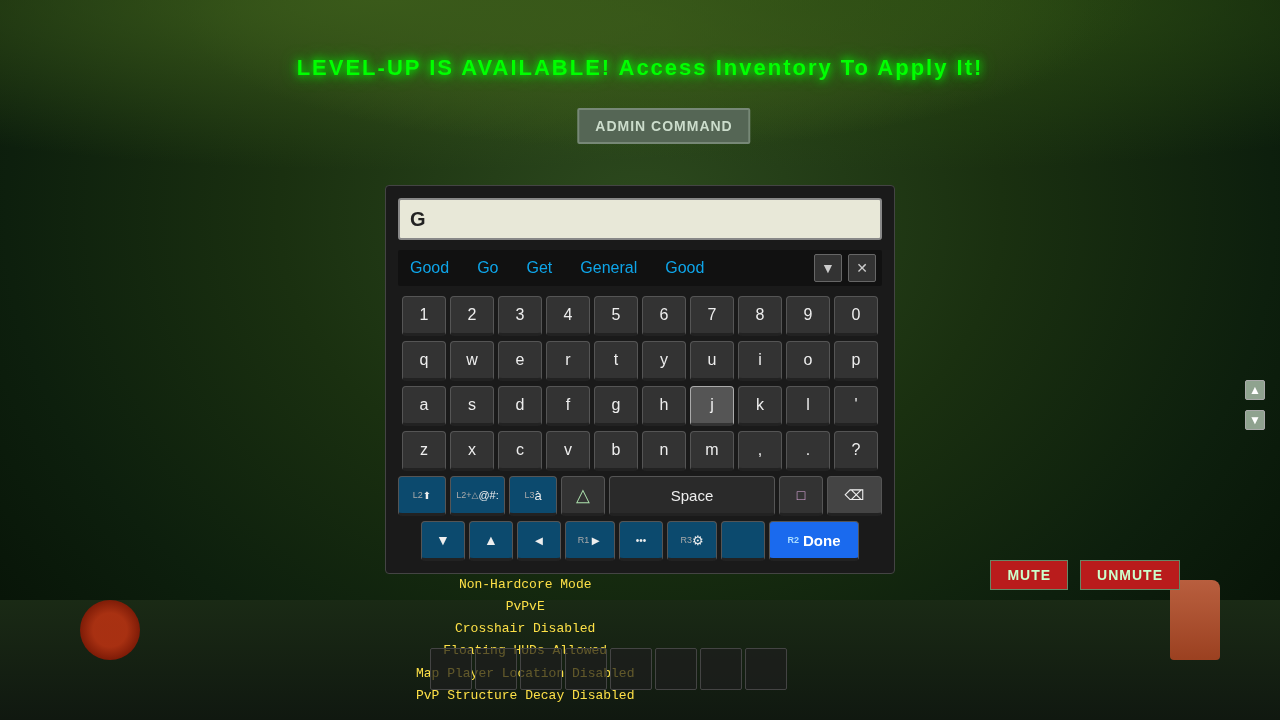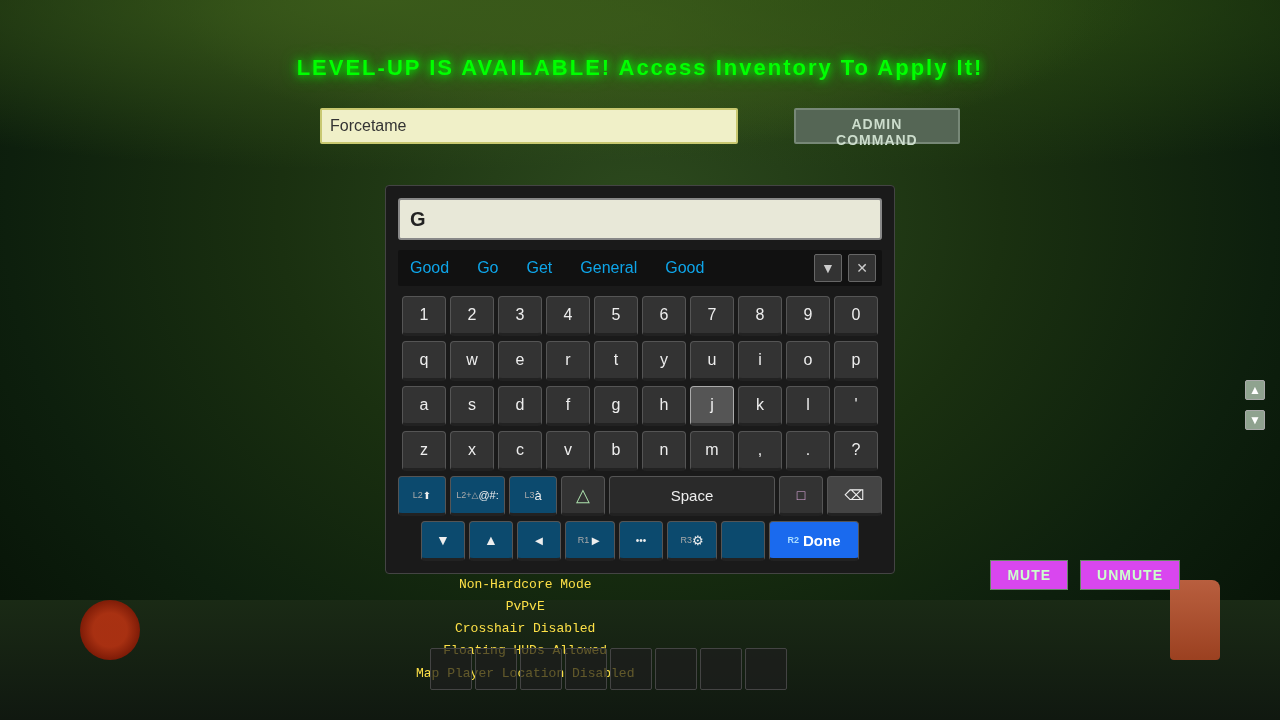--- a/index.html
+++ b/index.html
@@ -246,21 +246,21 @@
     .mute-bar {
       position: absolute;
       top: 560px;
       right: 100px;
       display: flex;
       gap: 12px;
       z-index: 10;
     }
 
     .mute-btn {
-      background: #d946ef;
+      background: #b91c1c;
       border: 1px solid #668866;
       color: #ccffcc;
       font-size: 14px;
       font-weight: bold;
       padding: 6px 16px;
       cursor: pointer;
       letter-spacing: 1px;
     }
 
     
@@ -329,21 +329,20 @@
     .nav-arrow.bottom { top: 410px; }
   </style>
 </head>
 <body>
 
 <div class="bg"></div>
 
 <div class="levelup-banner">LEVEL-UP IS AVAILABLE!  Access Inventory To Apply It!</div>
 
 <div class="admin-bar">
-  <input class="admin-input" type="text" value="Forcetame" style="">
   <button class="admin-command-btn">ADMIN COMMAND</button>
 </div>
 
 <div class="keyboard-panel">
 
   
   <input class="kb-search" type="text" value="G" style="">
 
   
   <div class="autocomplete-row">
@@ -458,20 +457,21 @@
 </div>
 
 <div class="server-info">
   <div>ARK  Data  Downloads  Allowed</div>
   <div>Third  Person  Allowed</div>
   <div>Non-Hardcore  Mode</div>
   <div>PvPvE</div>
   <div>Crosshair  Disabled</div>
   <div>Floating  HUDs  Allowed</div>
   <div>Map  Player  Location  Disabled</div>
+  <div>PvP  Structure  Decay  Disabled</div>
 </div>
 
 <div class="mute-bar">
   <button class="mute-btn">MUTE</button>
   <button class="mute-btn">UNMUTE</button>
 </div>
 
 <div class="creature-left"></div>
 
 <div class="hand-right"></div>

